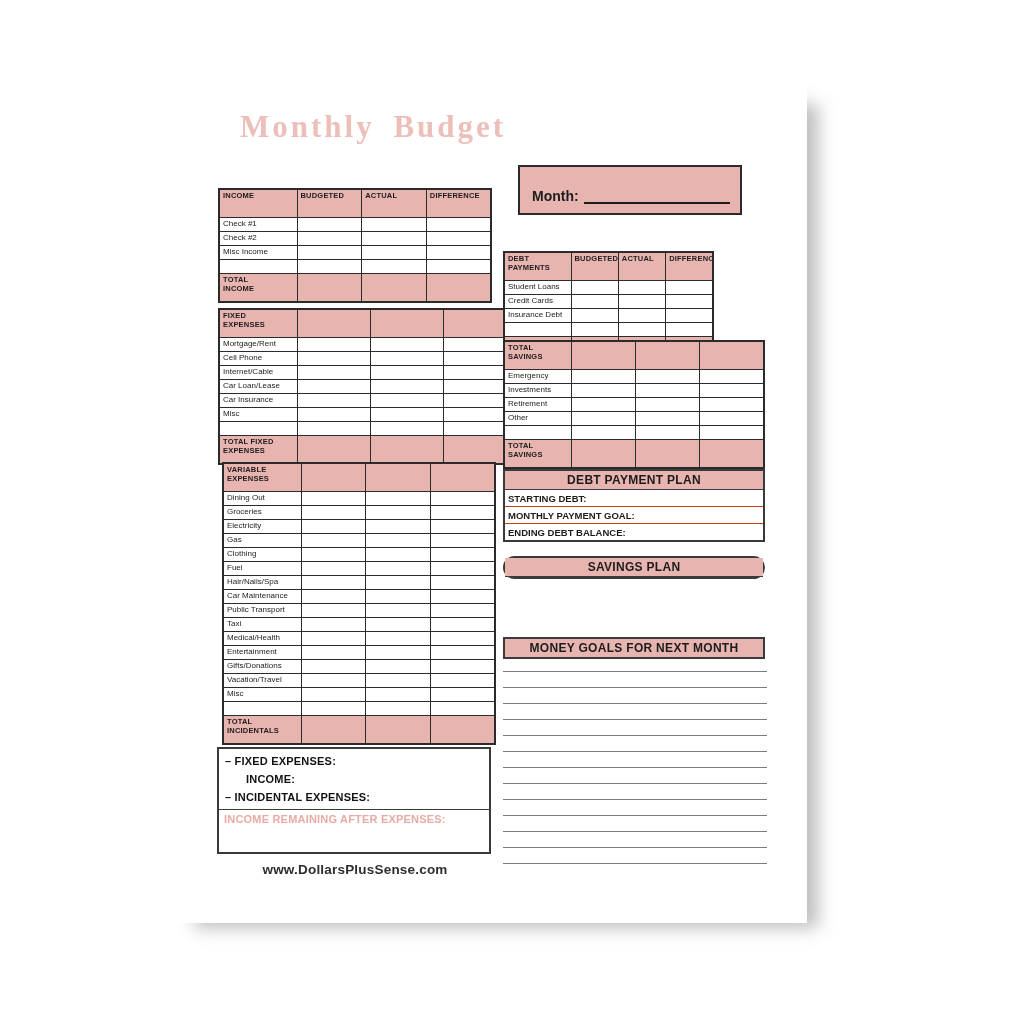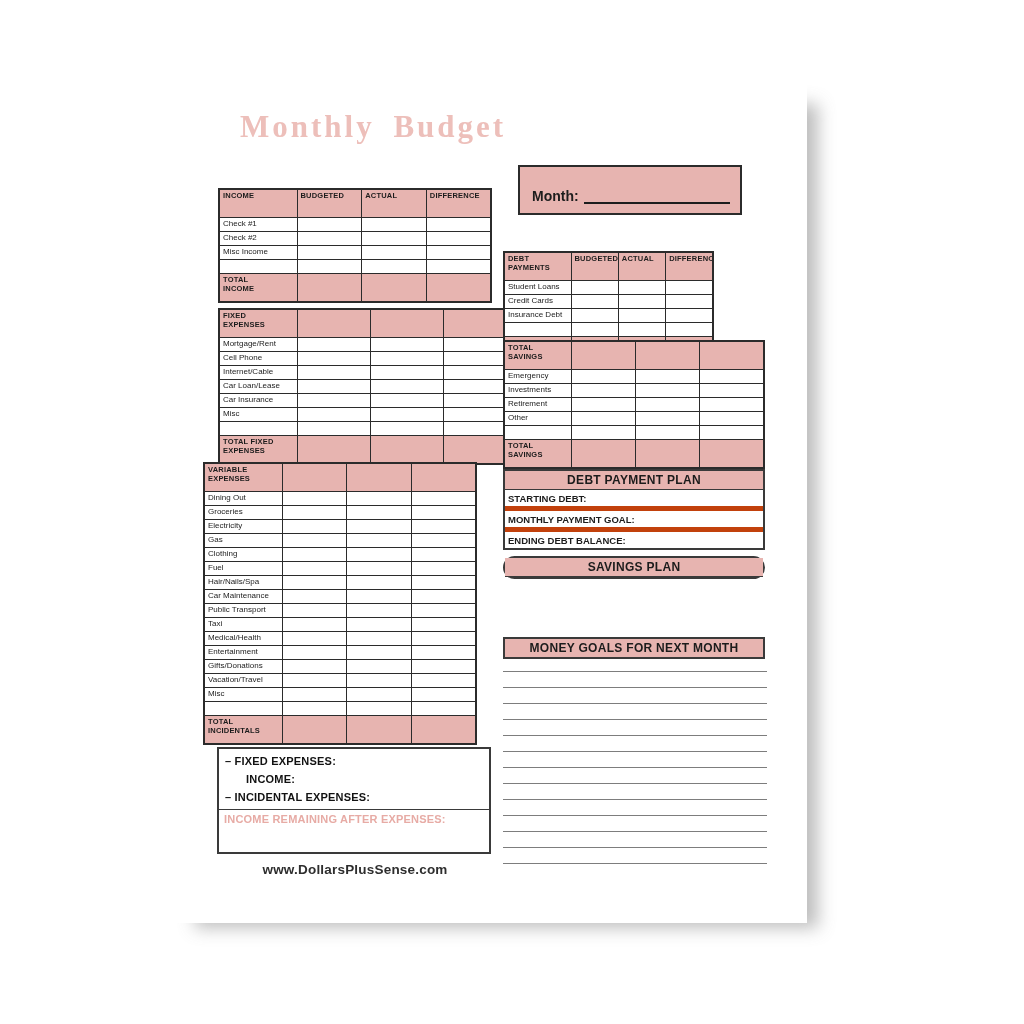--- a/index.html
+++ b/index.html
@@ -18,40 +18,40 @@
   
   table.grid{position:absolute;border-collapse:collapse;table-layout:fixed;border:2px solid #2b2b2b;}
   table.grid td{
     border:1px solid #2b2b2b;padding:1px 3px;vertical-align:top;overflow:hidden;
     white-space:pre-line;line-height:1.25;font-size:8px;
   }
   table.grid tr.hdr td{background:#e7b4b0;font-weight:bold;font-size:7.5px;height:25px;letter-spacing:.2px;}
   table.grid tr.row td{height:11px;background:#ffffff;}
   #income-table{left:48px;top:103px;width:274px;}
   #fixed-table{left:48px;top:223px;width:299px;}
-  #variable-table{left:33px;top:377px;width:274px;}
+  #variable-table{left:52px;top:377px;width:274px;}
   #debt-table{left:333px;top:150px;width:211px;margin-top:16px;}
   #savings-table{left:333px;top:255px;width:262px;}
   .colL{width:78px;} .colR{width:67px;}
   
   .month-box{
     position:absolute;left:348px;top:80px;width:224px;height:50px;background:#e7b4b0;
     border:2px solid #2b2b2b;box-sizing:border-box;display:flex;align-items:flex-end;
     padding:0 0 9px 12px;
   }
   .month-label{font-size:14px;font-weight:bold;color:#1d1d1d;}
   .month-line{display:inline-block;width:146px;height:13px;border-bottom:2px solid #1d1d1d;margin-left:5px;}
   
   .plan{position:absolute;left:333px;width:262px;border:2px solid #3a3a3a;box-sizing:border-box;background:#fff;}
   #debt-plan{top:384px;} #savings-plan{top:471px;border-radius:22px;}
   .plan-title{
     background:#e7b4b0;text-align:center;font-weight:bold;font-size:12px;
     padding:2px 0;border-bottom:1px solid #3a3a3a;letter-spacing:.3px;
   }
-  .plan-row{font-size:9.5px;font-weight:bold;padding:3px 0 2px 3px;border-bottom:5px solid #c2410c;height:11px;}
+  .plan-row{font-size:9.5px;font-weight:bold;padding:3px 0 2px 3px;border-bottom:1px solid #c2410c;height:11px;}
   .plan-row:last-child{border-bottom:none;}
   
   .money-goals-header{
     position:absolute;left:333px;top:552px;width:262px;box-sizing:border-box;
     background:#e7b4b0;border:2px solid #3a3a3a;text-align:center;font-weight:bold;
     font-size:12px;padding:2px 0;letter-spacing:.3px;
   }
   .goal-lines{position:absolute;left:333px;top:571px;width:264px;}
   .goal-line{height:15px;border-bottom:1.6px solid #7d7d7d;}
   

